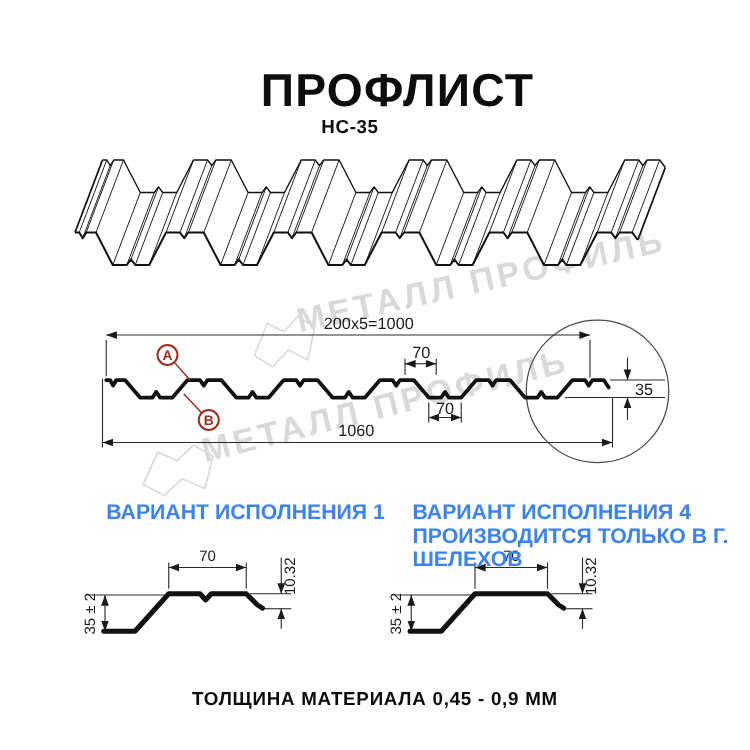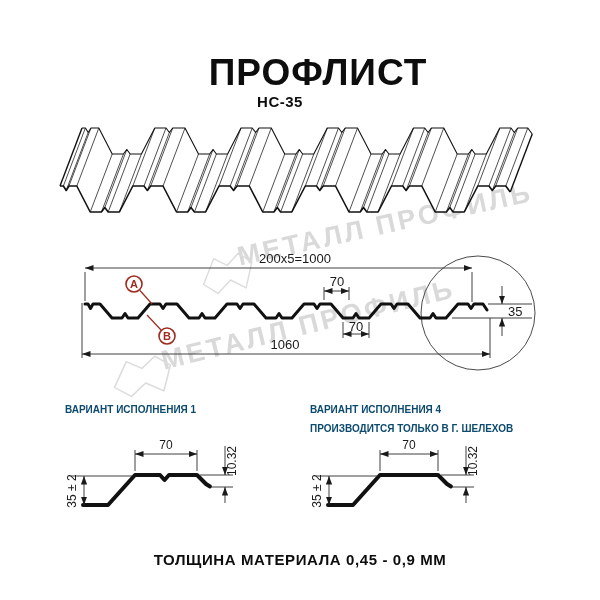--- a/index.html
+++ b/index.html
@@ -7,21 +7,21 @@
         font-family:"Liberation Sans",sans-serif;color:#111;}
   .title{position:absolute;top:52px;left:18px;width:600px;text-align:center;
          font-size:37px;font-weight:800;letter-spacing:1px;color:#0d0d0d;}
   .subtitle{position:absolute;top:93px;left:0;width:560px;text-align:center;
             font-size:15px;font-weight:700;letter-spacing:.5px;color:#0d0d0d;}
   .wm{position:absolute;white-space:nowrap;font-weight:700;font-size:27px;
       letter-spacing:3px;color:#d9d9d9;transform-origin:0 50%;z-index:0;}
   .wm1{left:238px;top:242px;transform:rotate(-12.5deg);}
   .wm2{left:162px;top:346px;transform:rotate(-14deg);}
   svg.drawing{position:absolute;left:0;top:0;z-index:1;}
-  .vhead{position:absolute;z-index:2;font-size:10px;font-weight:700;line-height:19px;color:#0c4a6e;}
+  .vhead{position:absolute;z-index:2;font-size:17px;font-weight:700;line-height:19px;color:#3b82f6;margin-left:20px;}
   .vh1{left:65px;top:400px;}
   .vh2{left:310px;top:400px;}
   .footer{position:absolute;top:551px;left:0;width:600px;text-align:center;z-index:2;
           font-size:15px;font-weight:600;letter-spacing:.6px;color:#0d0d0d;}
   .dimtxt{font-size:13px;fill:#1a1a1a;}
   .dimtxt-sm{font-size:12px;fill:#1a1a1a;}
   .mk{fill:#9d2c20;font-size:11px;font-weight:700;}
 </style>
 </head>
 <body>

